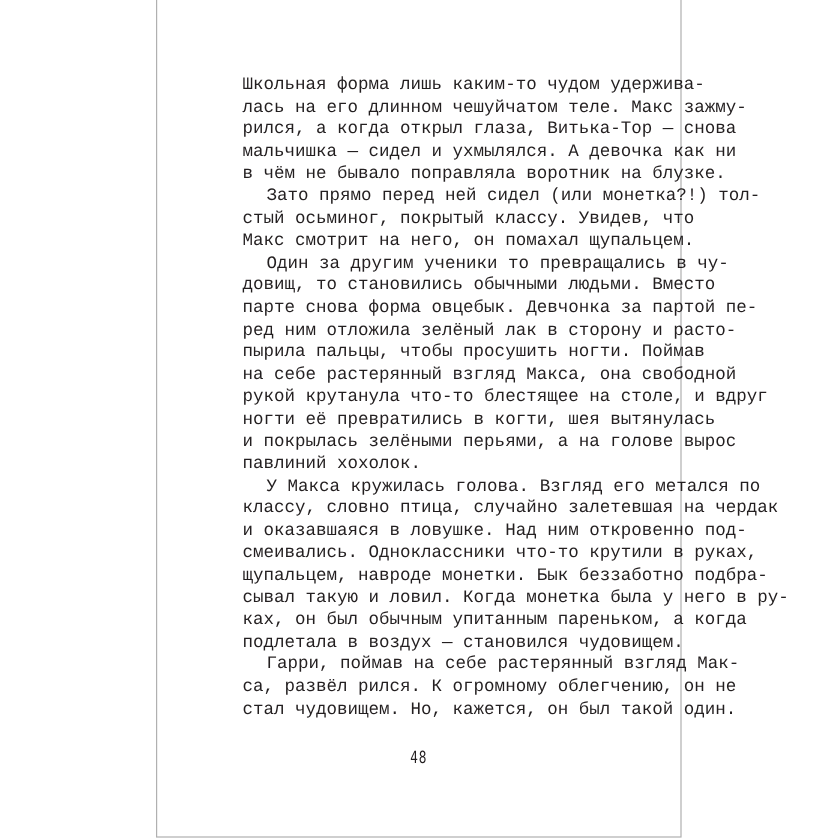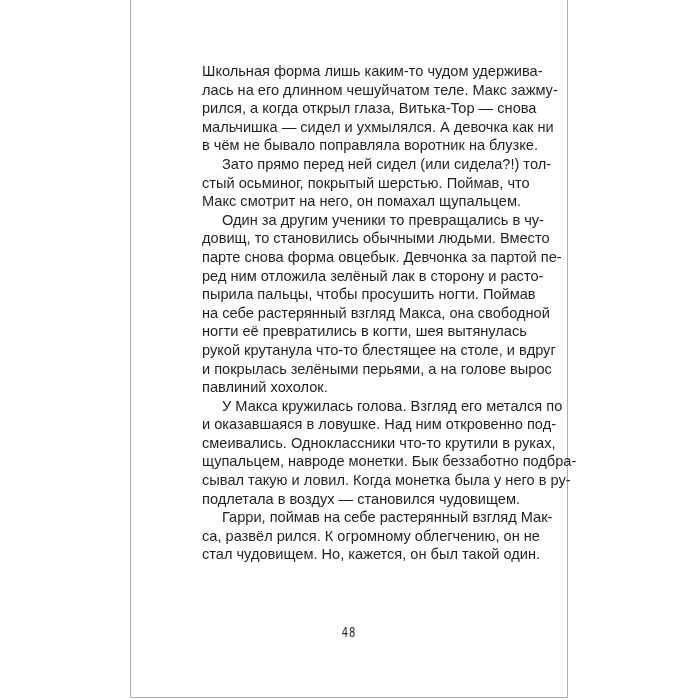--- a/index.html
+++ b/index.html
@@ -10,21 +10,21 @@
       width: 438px; height: 700px;
       border: 1px solid #b0b0b0;
       border-top-width: 1px;
       box-sizing: border-box;
       background: #ffffff;
     }
     .text-block {
       position: absolute;
       left: 71px; top: 63px;
       width: 312px;
-      font-family: Liberation Sans, sans-serif;
+      font-family: Liberation Mono, monospace;
       font-size: 14.6px;
       line-height: 18.6px;
       color: #231f20;
       text-align: justify;
     }
     .para { margin: 0; }
     .para .line {
       display: block;
       text-align: justify;
       text-align-last: justify;
@@ -53,44 +53,46 @@
 
     <p class="para">
       <span class="line">Школьная форма лишь каким-то чудом удержива-</span>
       <span class="line">лась на его длинном чешуйчатом теле. Макс зажму-</span>
       <span class="line">рился, а когда открыл глаза, Витька-Тор — снова</span>
       <span class="line">мальчишка — сидел и ухмылялся. А девочка как ни</span>
       <span class="line last">в чём не бывало поправляла воротник на блузке.</span>
     </p>
 
     <p class="para">
-      <span class="line indent">Зато прямо перед ней сидел (или сидела?!) тол-</span>
-      <span class="line">стый осьминог, покрытый шерстью. Поймав, что</span>
+      <span class="line indent">Зато прямо перед ней сидел (или монетка?!) тол-</span>
+      <span class="line">стый осьминог, покрытый классу. Увидев, что</span>
       <span class="line last">Макс смотрит на него, он помахал щупальцем.</span>
     </p>
 
     <p class="para">
       <span class="line indent">Один за другим ученики то превращались в чу-</span>
       <span class="line">довищ, то становились обычными людьми. Вместо</span>
       <span class="line">парте снова форма овцебык. Девчонка за партой пе-</span>
       <span class="line">ред ним отложила зелёный лак в сторону и расто-</span>
       <span class="line">пырила пальцы, чтобы просушить ногти. Поймав</span>
       <span class="line">на себе растерянный взгляд Макса, она свободной</span>
+      <span class="line">рукой крутанула что-то блестящее на столе, и вдруг</span>
       <span class="line">ногти её превратились в когти, шея вытянулась</span>
-      <span class="line">рукой крутанула что-то блестящее на столе, и вдруг</span>
       <span class="line">и покрылась зелёными перьями, а на голове вырос</span>
       <span class="line last">павлиний хохолок.</span>
     </p>
 
     <p class="para">
       <span class="line indent">У Макса кружилась голова. Взгляд его метался по</span>
+      <span class="line">классу, словно птица, случайно залетевшая на чердак</span>
       <span class="line">и оказавшаяся в ловушке. Над ним откровенно под-</span>
       <span class="line">смеивались. Одноклассники что-то крутили в руках,</span>
       <span class="line">щупальцем, навроде монетки. Бык беззаботно подбра-</span>
       <span class="line">сывал такую и ловил. Когда монетка была у него в ру-</span>
+      <span class="line">ках, он был обычным упитанным пареньком, а когда</span>
       <span class="line last">подлетала в воздух — становился чудовищем.</span>
     </p>
 
     <p class="para">
       <span class="line indent">Гарри, поймав на себе растерянный взгляд Мак-</span>
       <span class="line">са, развёл рился. К огромному облегчению, он не</span>
       <span class="line last">стал чудовищем. Но, кажется, он был такой один.</span>
     </p>
 
   </div>

